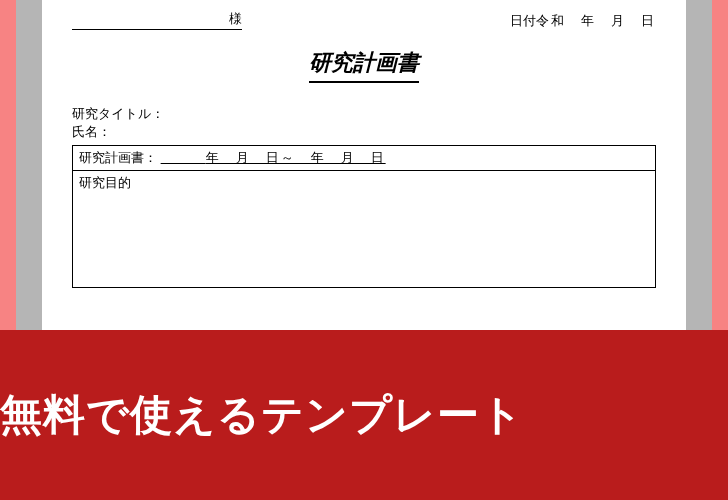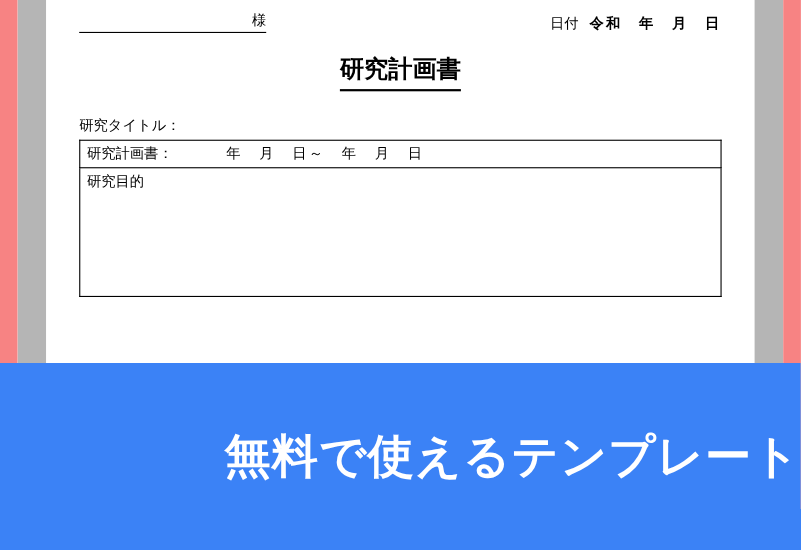--- a/index.html
+++ b/index.html
@@ -69,33 +69,34 @@
     margin-top: 2px;
   }
   .addressee {
     width: 170px;
     border-bottom: 1px solid #000;
     text-align: right;
     padding-bottom: 1px;
   }
   .date-row {
     display: flex;
-    gap: 10px;
+    gap: 0;
     white-space: nowrap;
   }
-  .date-fields { letter-spacing: 2px; font-weight: bold; }
+  .date-fields { letter-spacing: 2px; }
 
   .title {
     text-align: center;
     font-size: 22px;
     font-weight: bold;
     margin: 18px 0 22px 0;
     border-bottom: 2px solid #000;
     display: inline-block;
     padding-bottom: 3px;
+    font-style: italic;
   }
   .title-wrap { text-align: center; }
 
   .meta-row {
     display: flex;
     font-size: 13px;
     margin-bottom: 4px;
     flex-direction: column;
   }
   .meta-left { flex: 0 0 55%; }
@@ -107,32 +108,32 @@
     width: 100%;
     font-size: 13px;
   }
   .form-table td {
     border: 1.5px solid #000;
     padding: 3px 6px;
     vertical-align: top;
   }
   .cell-affil { height: 22px; }
   .cell-period { height: 18px; }
-  .period-line { letter-spacing: 2px; }
+  .period-line { letter-spacing: 2px; text-decoration: underline; }
   .cell-theme { height: 36px; }
   .cell-purpose { height: 110px; } 
 
   .banner {
     position: absolute;
     left: 0; right: 0;
     top: 330px; bottom: 0;
-    background: #3b82f6;
+    background: #b91c1c;
     display: flex;
     align-items: center;
-    justify-content: flex-end;
+    justify-content: flex-start;
   }
   .banner-text {
     color: #fff;
     font-size: 42px;
     font-weight: 600;
     letter-spacing: 1px;
   }
 </style>
 </head>
 <body>
@@ -155,20 +156,21 @@
           </span>
         </div>
       </div>
 
       <div class="title-wrap">
         <div class="title">研究計画書</div>
       </div>
 
       <div class="meta-row">
         <div class="meta-left">研究タイトル：</div>
+        <div class="meta-right">氏名：</div>
       </div>
 
       <table class="form-table">
         <tbody>
         <tr>
           <td class="cell-period">
             <span>研究計画書：</span>
             <span class="period-line">　　　<span>年　月　日～　年　月　日</span></span>
           </td>
         </tr>

